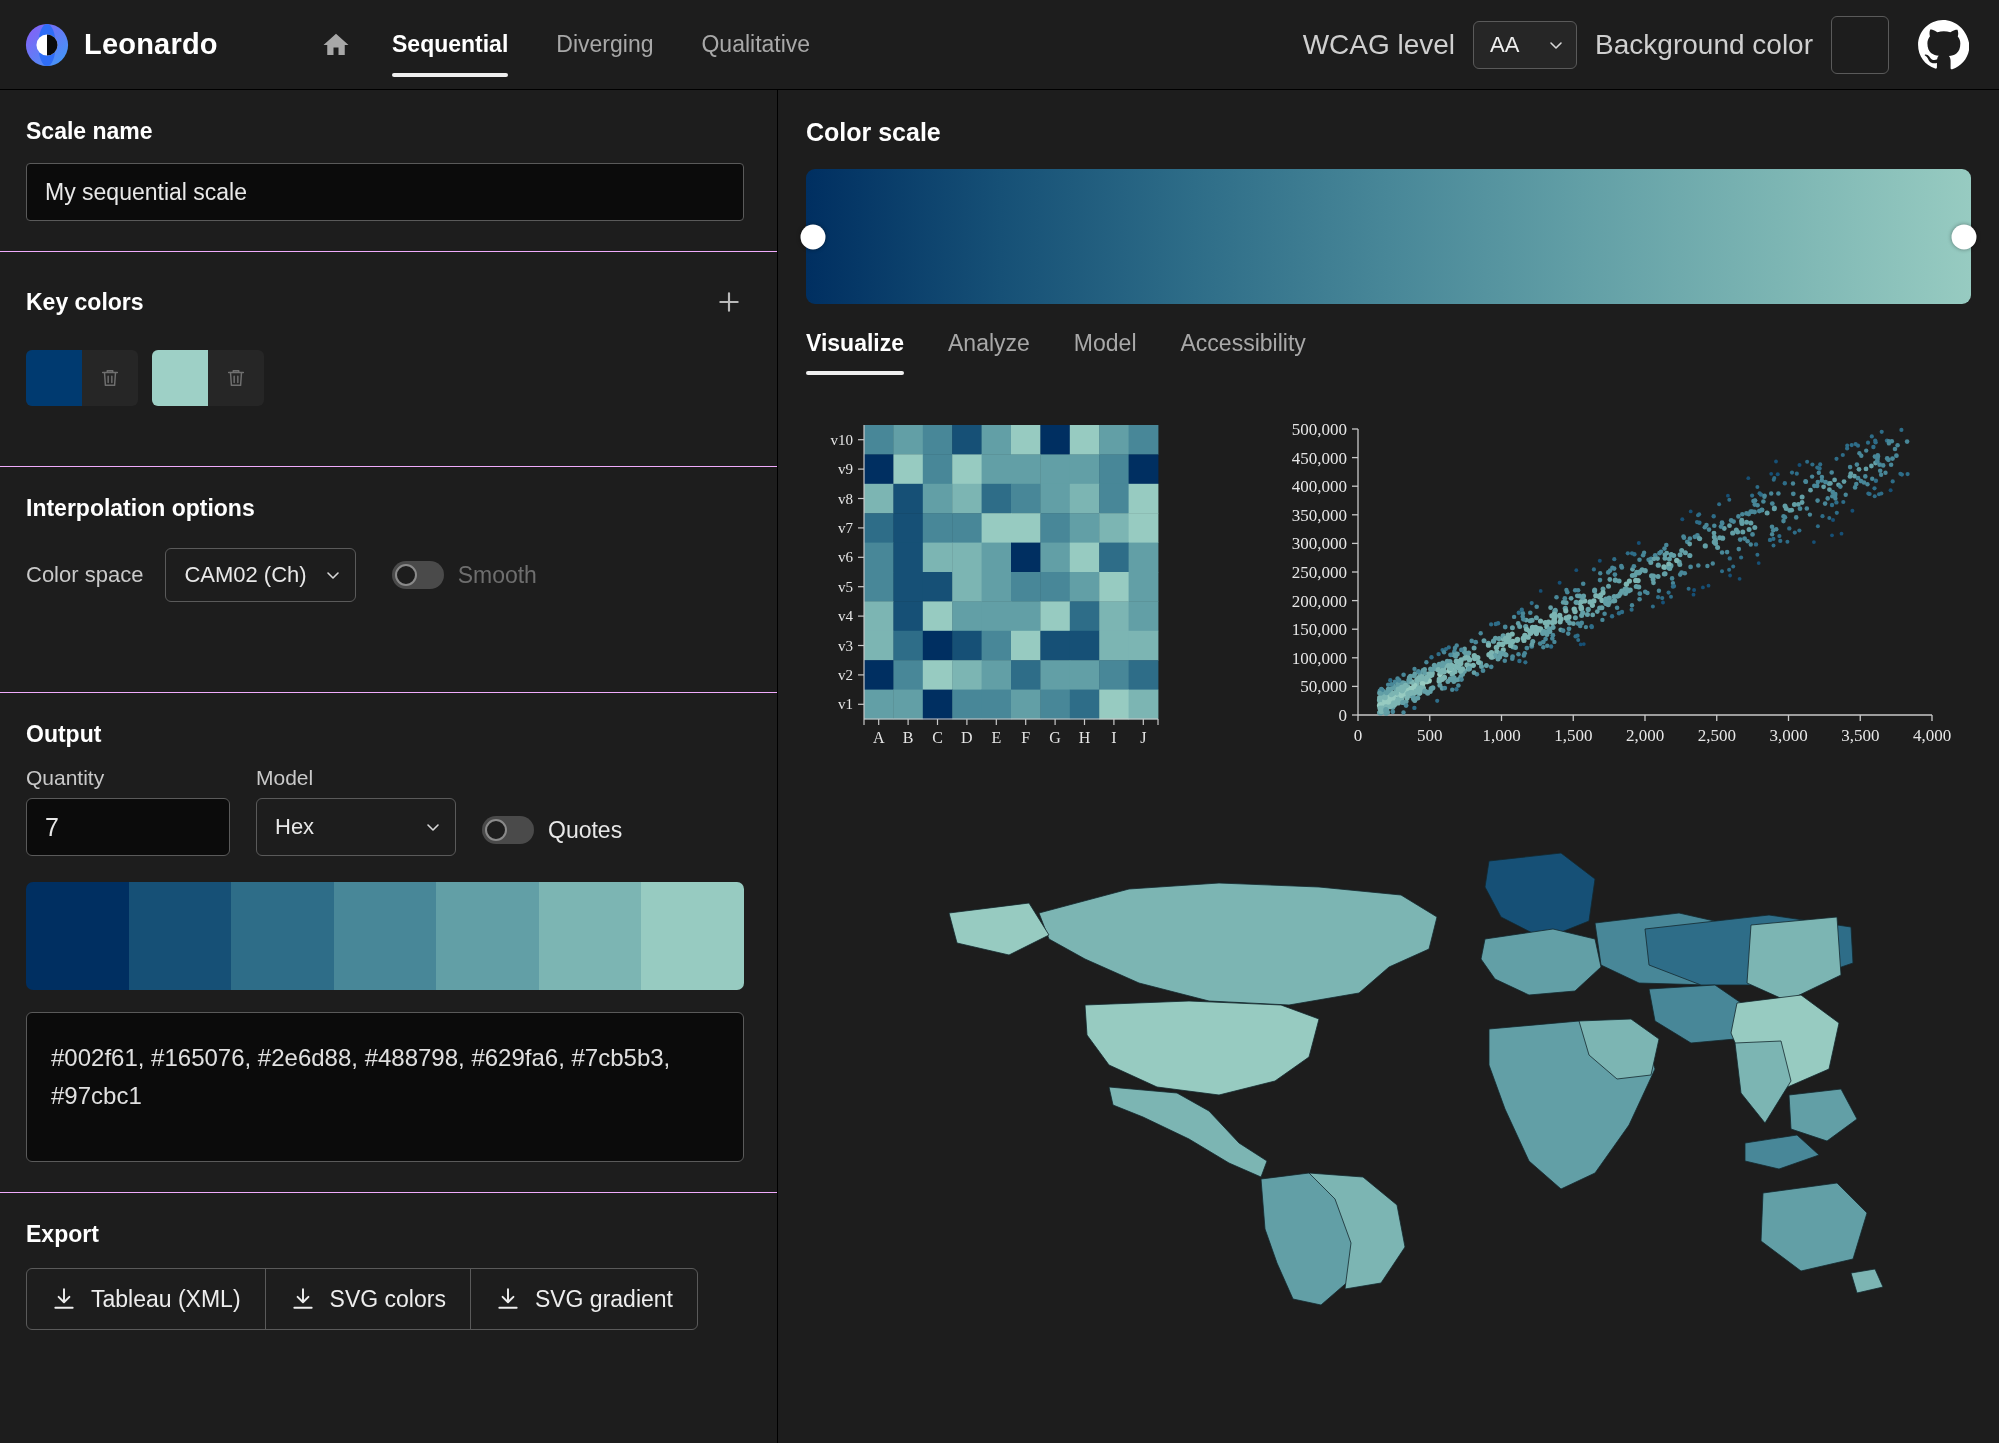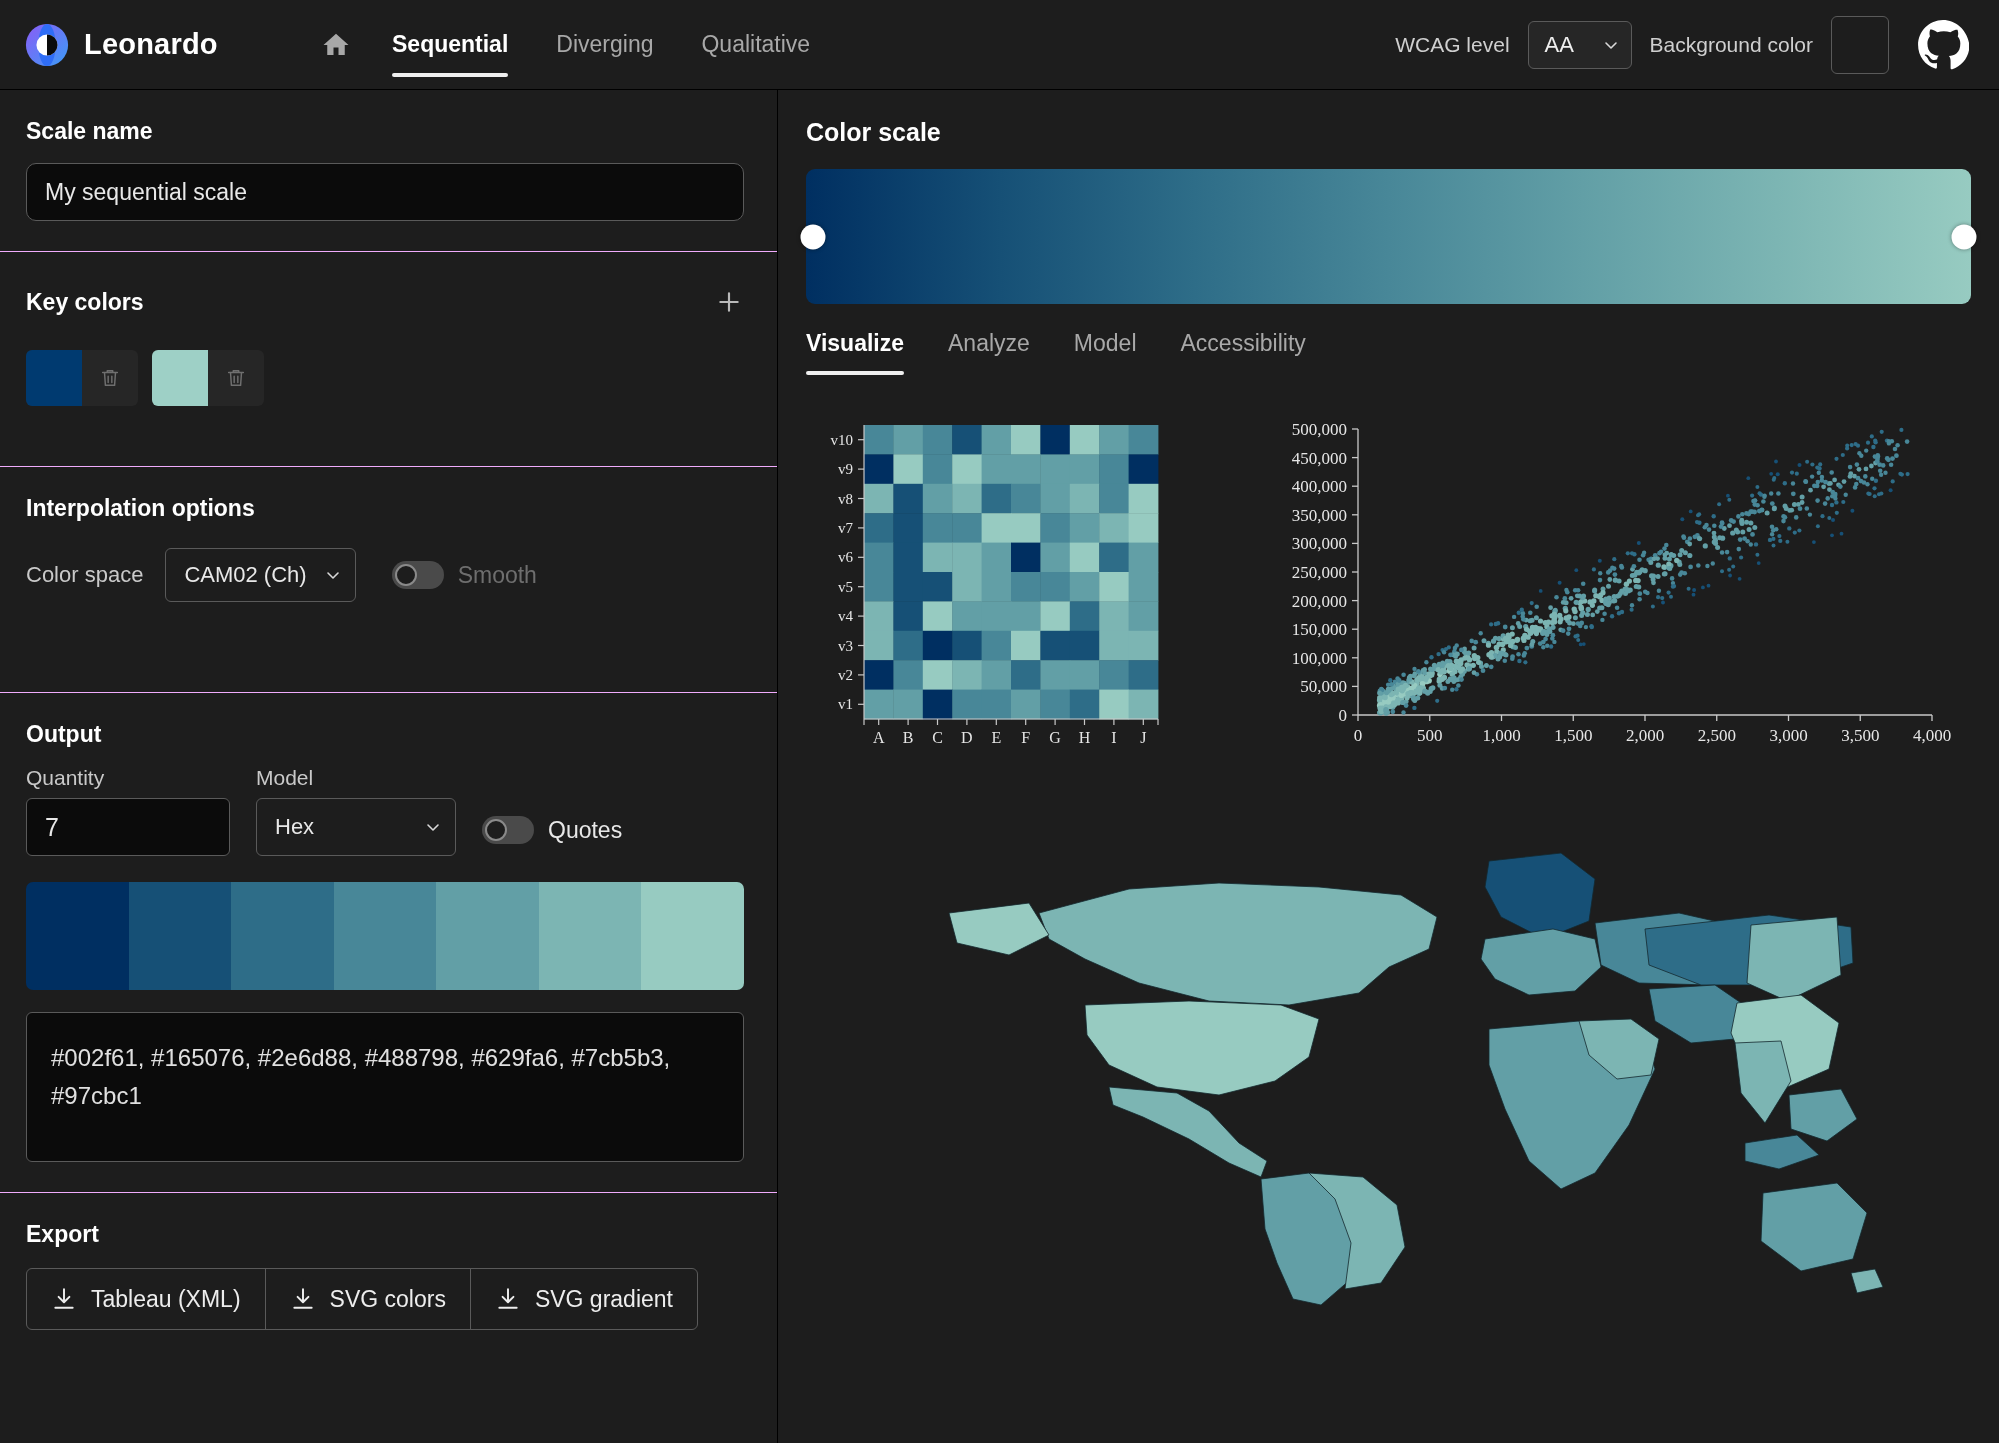--- a/index.html
+++ b/index.html
@@ -37,21 +37,21 @@
   }
   .nav-item.active { color: #fff; font-weight: 600; }
   .nav-item.active::after {
     content: ""; position: absolute; left: 24px; right: 24px; bottom: 13px;
     height: 4px; background: #efefef; border-radius: 2px;
   }
 
   .header-right {
     margin-left: auto; display: flex; align-items: center; gap: 18px; padding-right: 6px;
   }
-  .hr-label { font-size: 21px; color: #cfcfcf; }
+  .hr-label { font-size: 28px; color: #cfcfcf; }
   .select {
     background: #262626; border: 1px solid #5a5a5a; border-radius: 6px;
     height: 48px; min-width: 104px; display: flex; align-items: center;
     justify-content: space-between; padding: 0 12px 0 16px; font-size: 22px;
     color: #efefef; cursor: pointer; gap: 10px;
   }
   .chev { width: 16px; height: 16px; flex: 0 0 16px; }
   .bgcolor-swatch {
     width: 58px; height: 58px; background: #1d1d1d;
     border: 1px solid #5a5a5a; border-radius: 6px; cursor: pointer;
@@ -70,21 +70,21 @@
   .panel { border-bottom: 1px solid #f0abfc; padding: 28px 26px 30px 26px; }
   .panel-title { font-size: 23px; font-weight: 700; color: #fff; }
   .panel-head-row { display: flex; align-items: center; justify-content: space-between; }
   .plus-btn {
     width: 44px; height: 44px; display: flex; align-items: center; justify-content: center;
     cursor: pointer; color: #b9b9b9; font-size: 34px; line-height: 1; font-weight: 300;
   }
 
   .text-input {
     margin-top: 18px; width: 718px; height: 58px; background: #0b0b0b;
-    border: 1px solid #5a5a5a; border-radius: 10px; color: #e8e8e8;
+    border: 1px solid #5a5a5a; border-radius: 4px; color: #e8e8e8;
     font-size: 23px; padding: 0 18px; font-family: "Liberation Sans", sans-serif;
     display: flex; align-items: center;
   }
 
   .keycolors-row { display: flex; gap: 14px; margin-top: 26px; }
   .keycolor {
     display: flex; border-radius: 6px; overflow: hidden; height: 56px;
     background: #262626;
   }
   .kc-swatch { width: 56px; height: 56px; cursor: pointer; }

